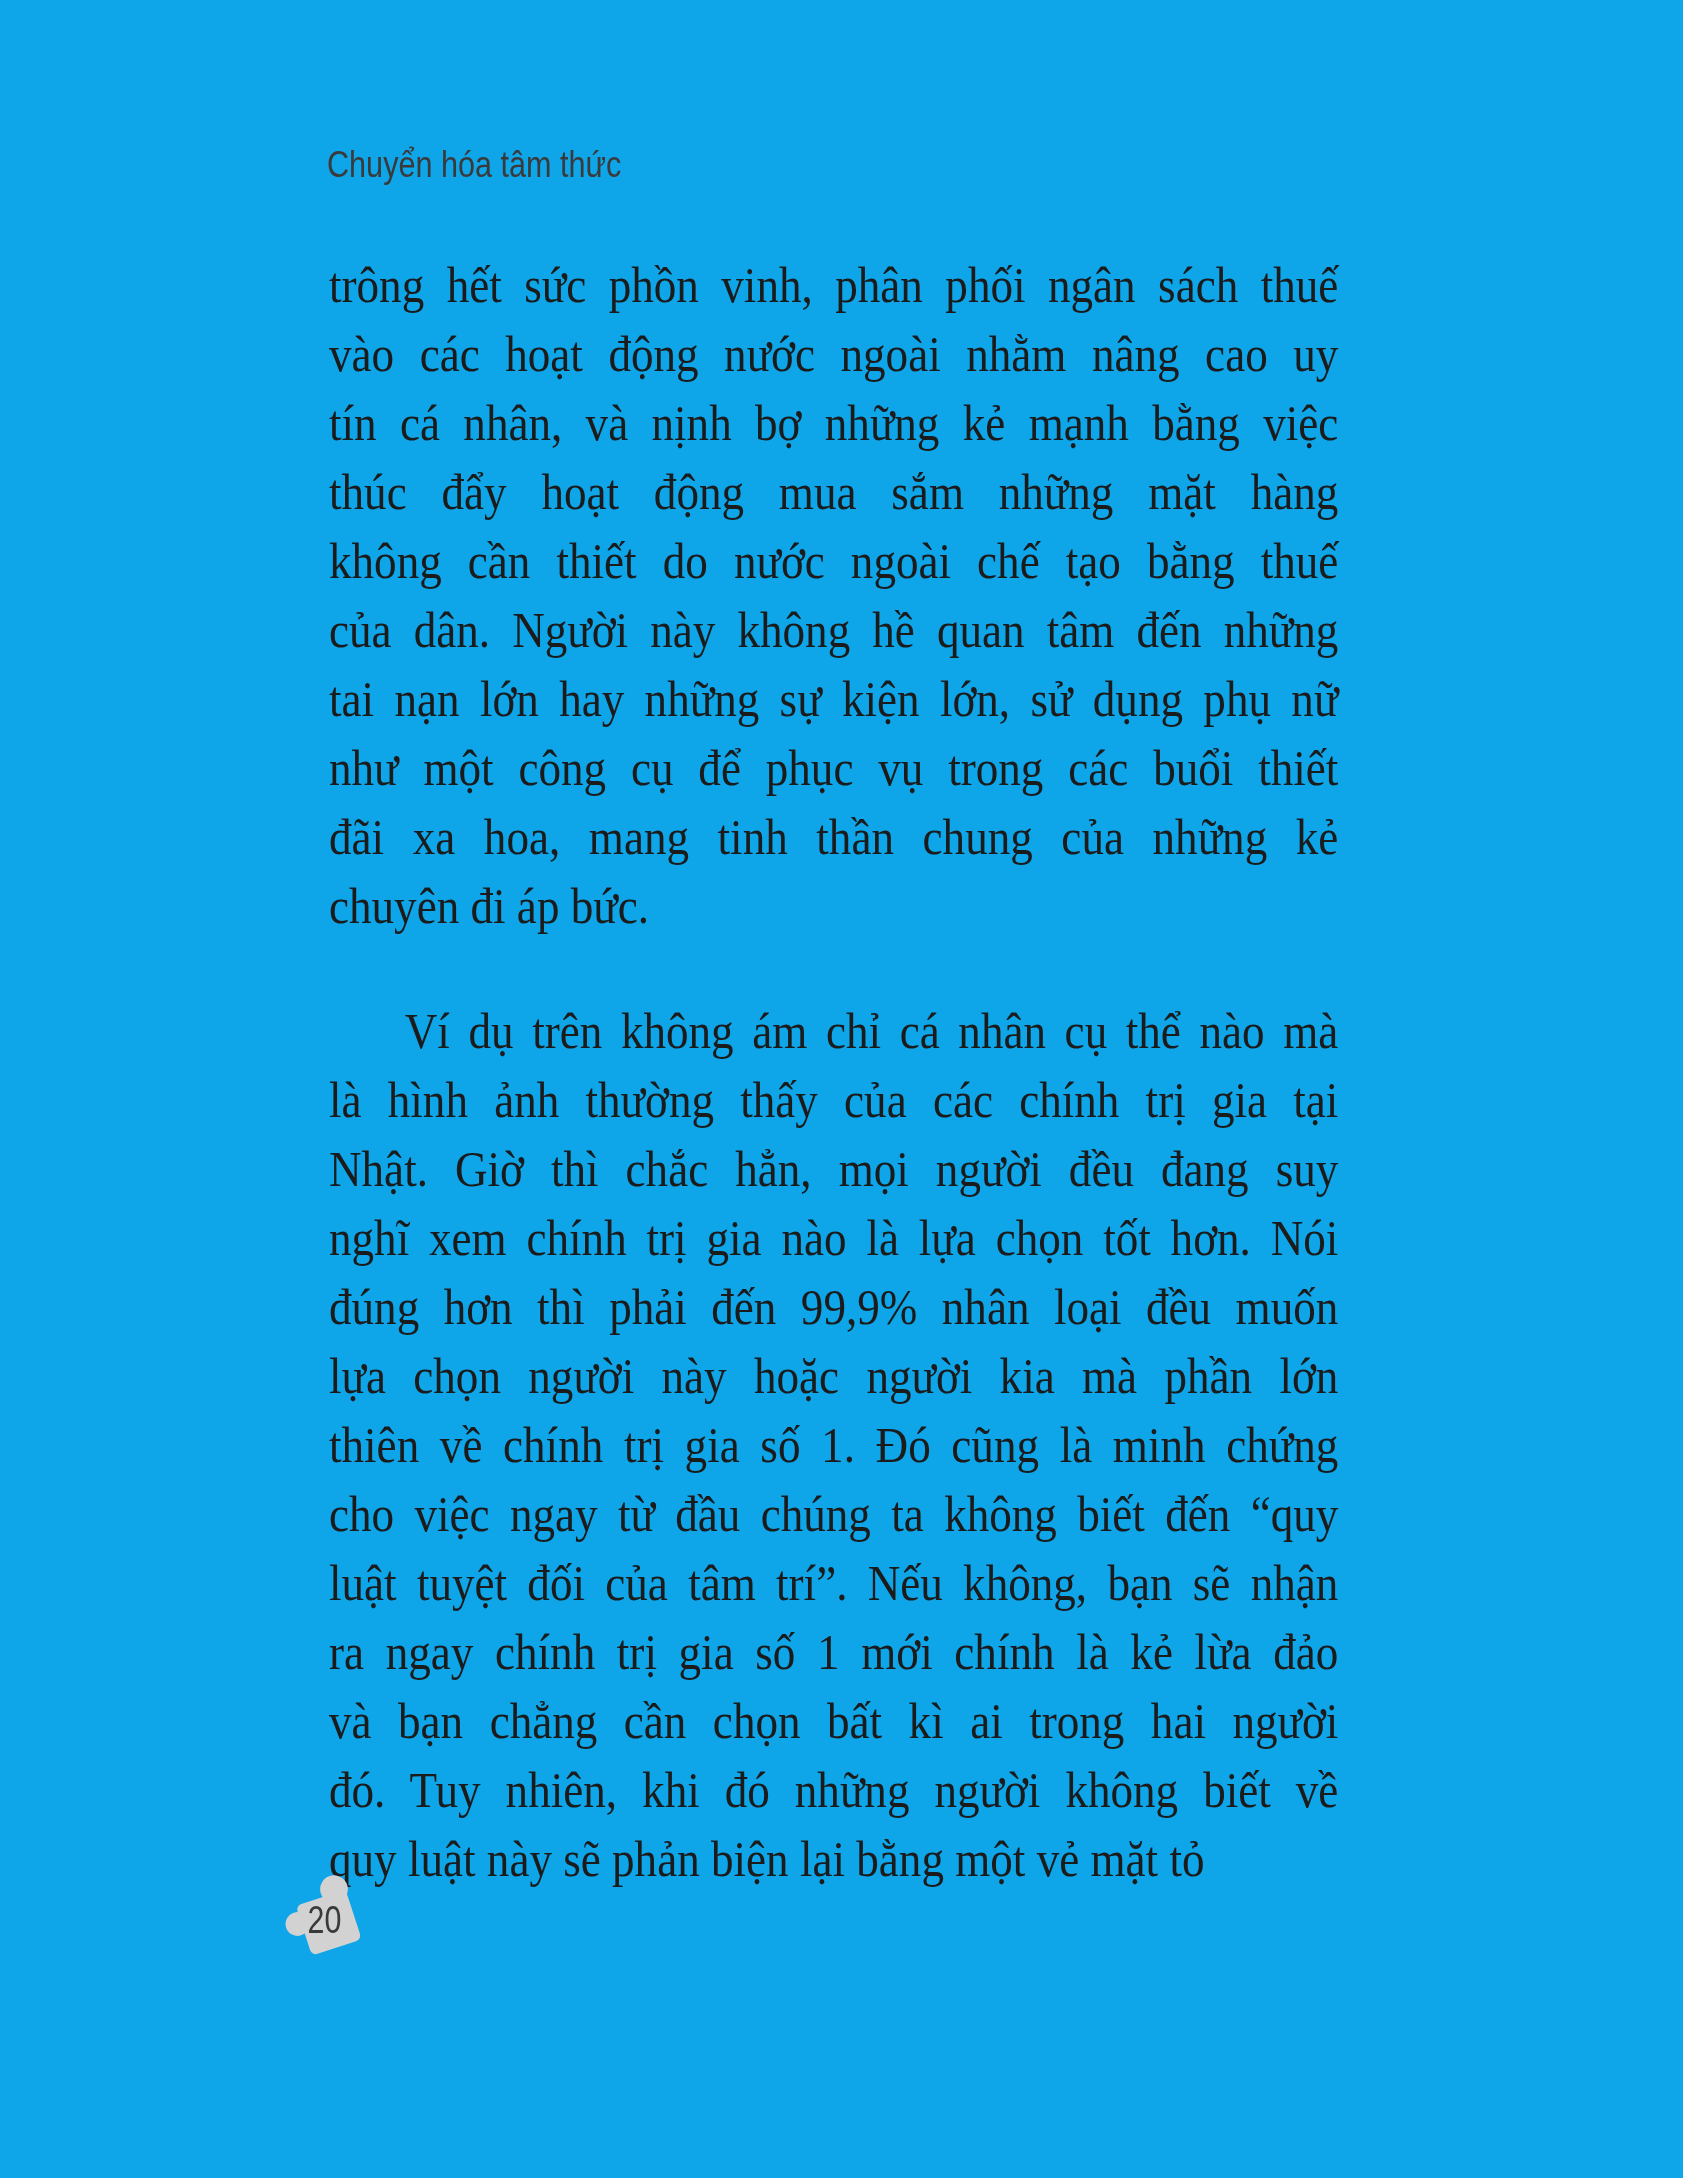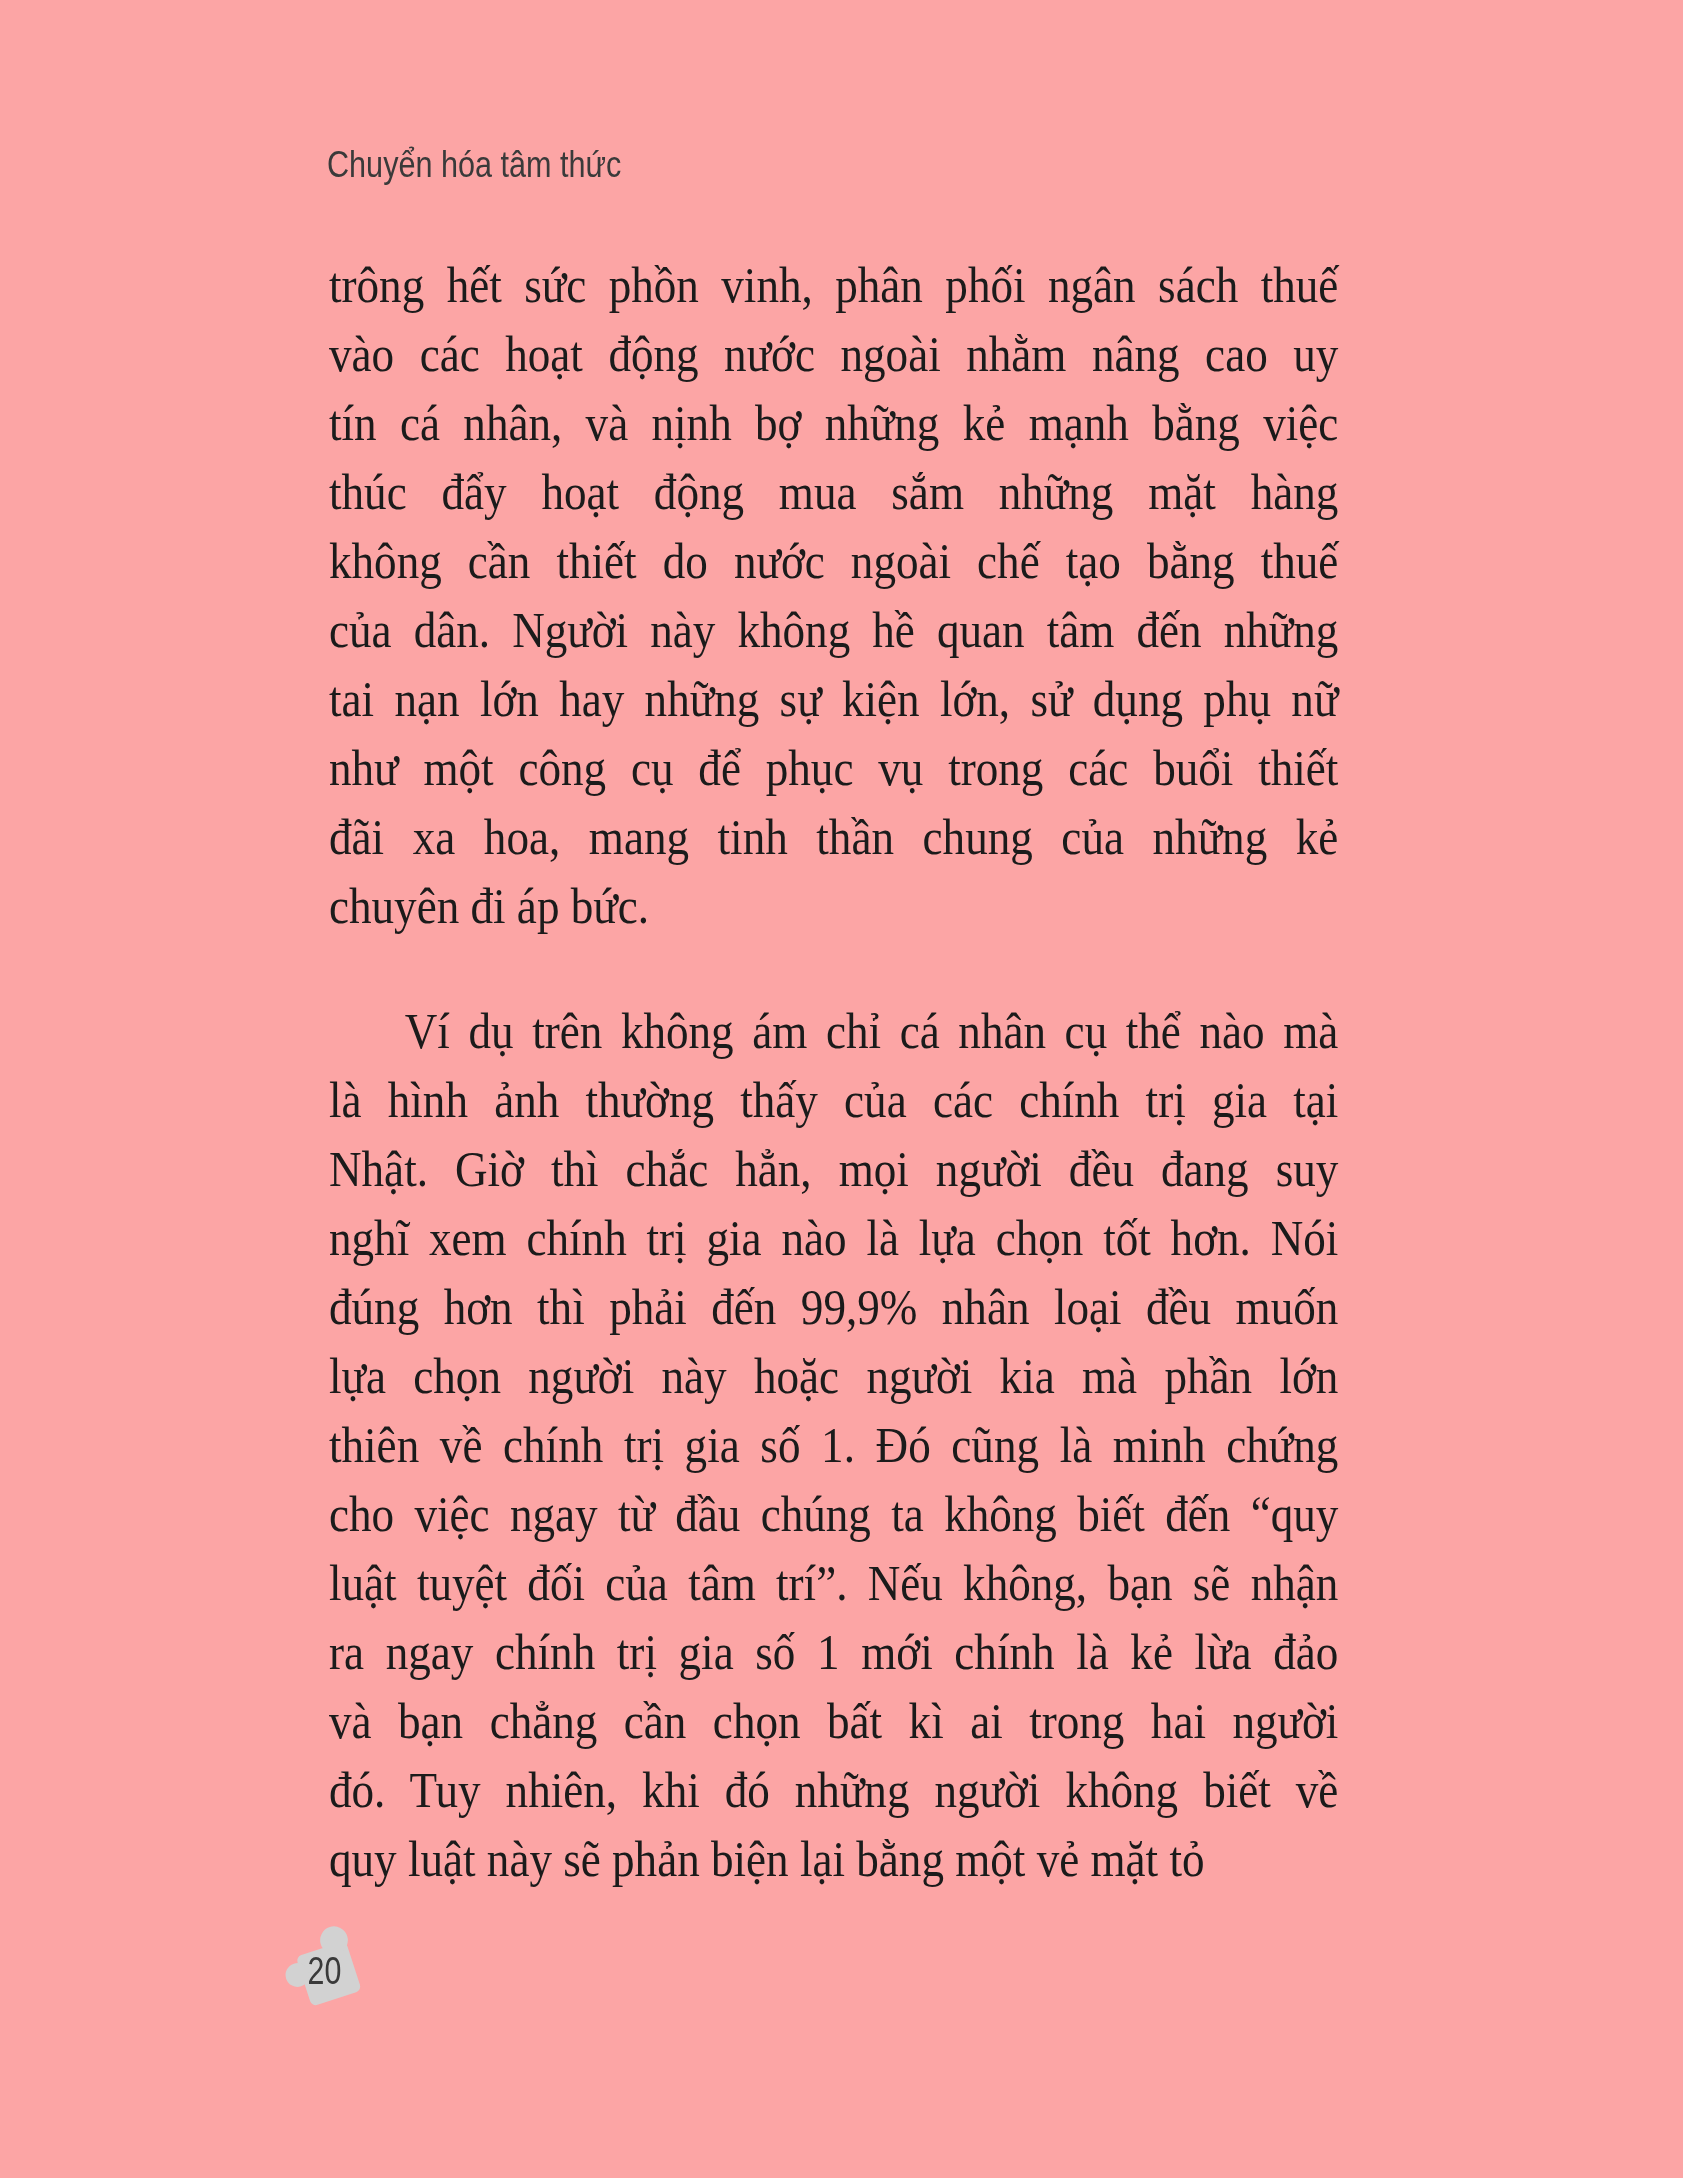--- a/index.html
+++ b/index.html
@@ -4,21 +4,21 @@
 <style>
   html, body {
     margin: 0;
     padding: 0;
     background: #ffffff;
   }
   .page {
     position: relative;
     width: 1683px;
     height: 2178px;
-    background: #fca5a5;
+    background: #0ea5e9;
     overflow: hidden;
     font-family: "Liberation Serif", serif;
   }
 
   
   .running-head {
     position: absolute;
     left: 327px;
     top: 147px;
     color: #3a3a3a;
@@ -53,21 +53,21 @@
     text-align-last: justify;
     text-justify: inter-word;
   }
   .ln.last { text-align-last: left; }
   .ln.indent { padding-left: 84px; }
 
   
   .page-marker {
     position: absolute;
     left: 281px;
-    top: 1921px;
+    top: 1870px;
     width: 93px;
     height: 93px;
   }
   .page-marker svg {
     position: absolute;
     left: 0; top: 0;
     width: 93px; height: 93px;
   }
   .pg-num {
     position: absolute;

